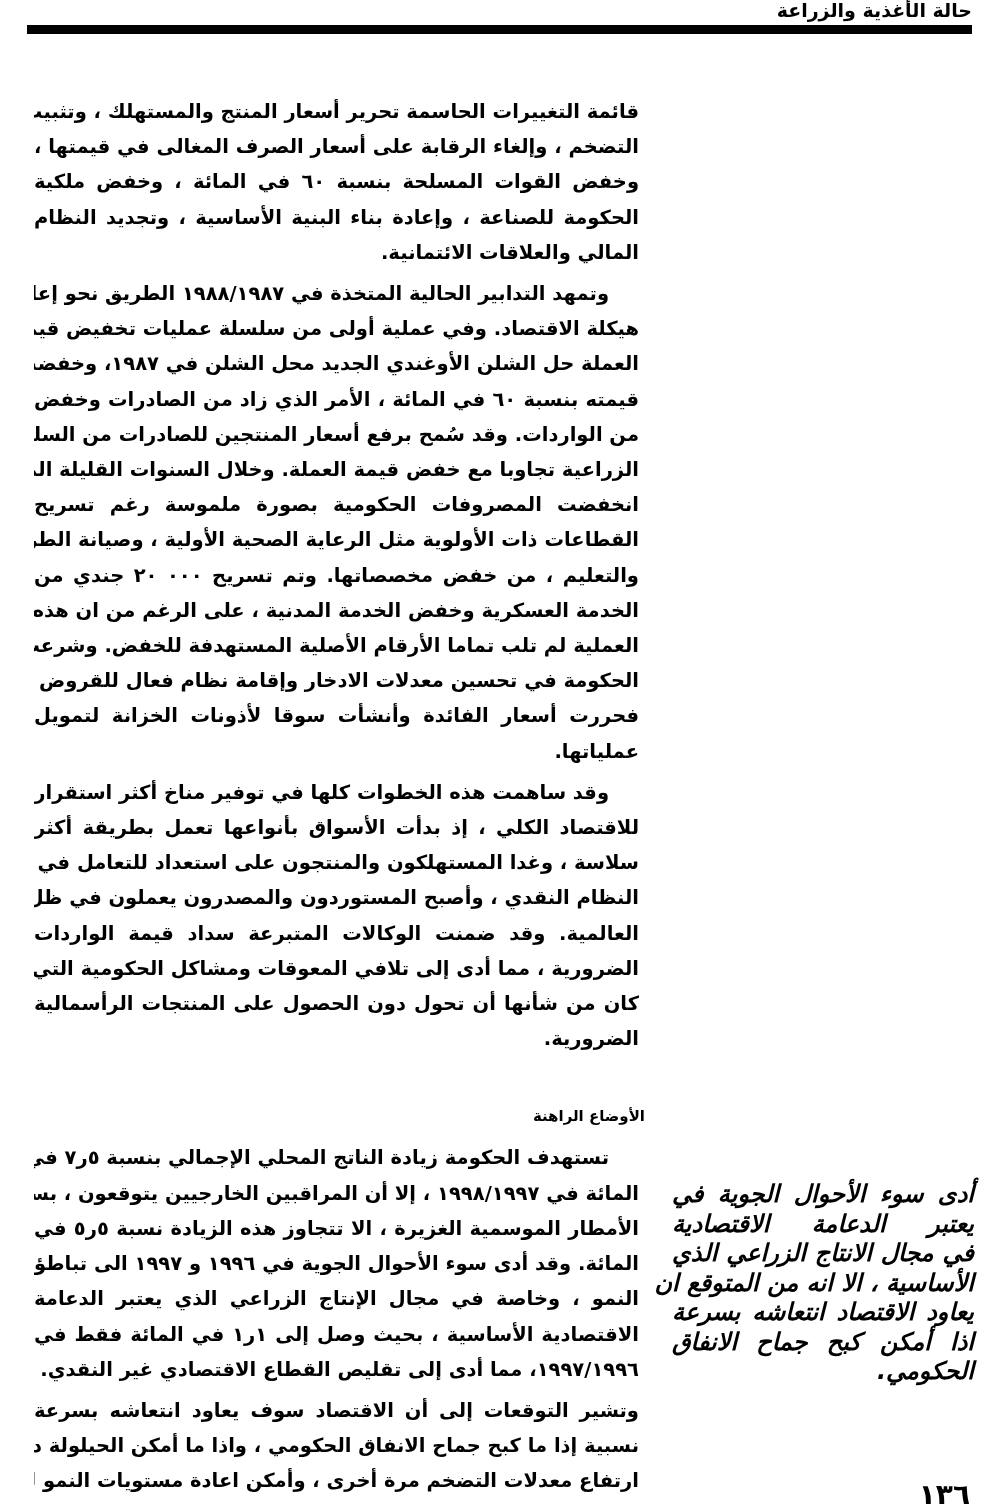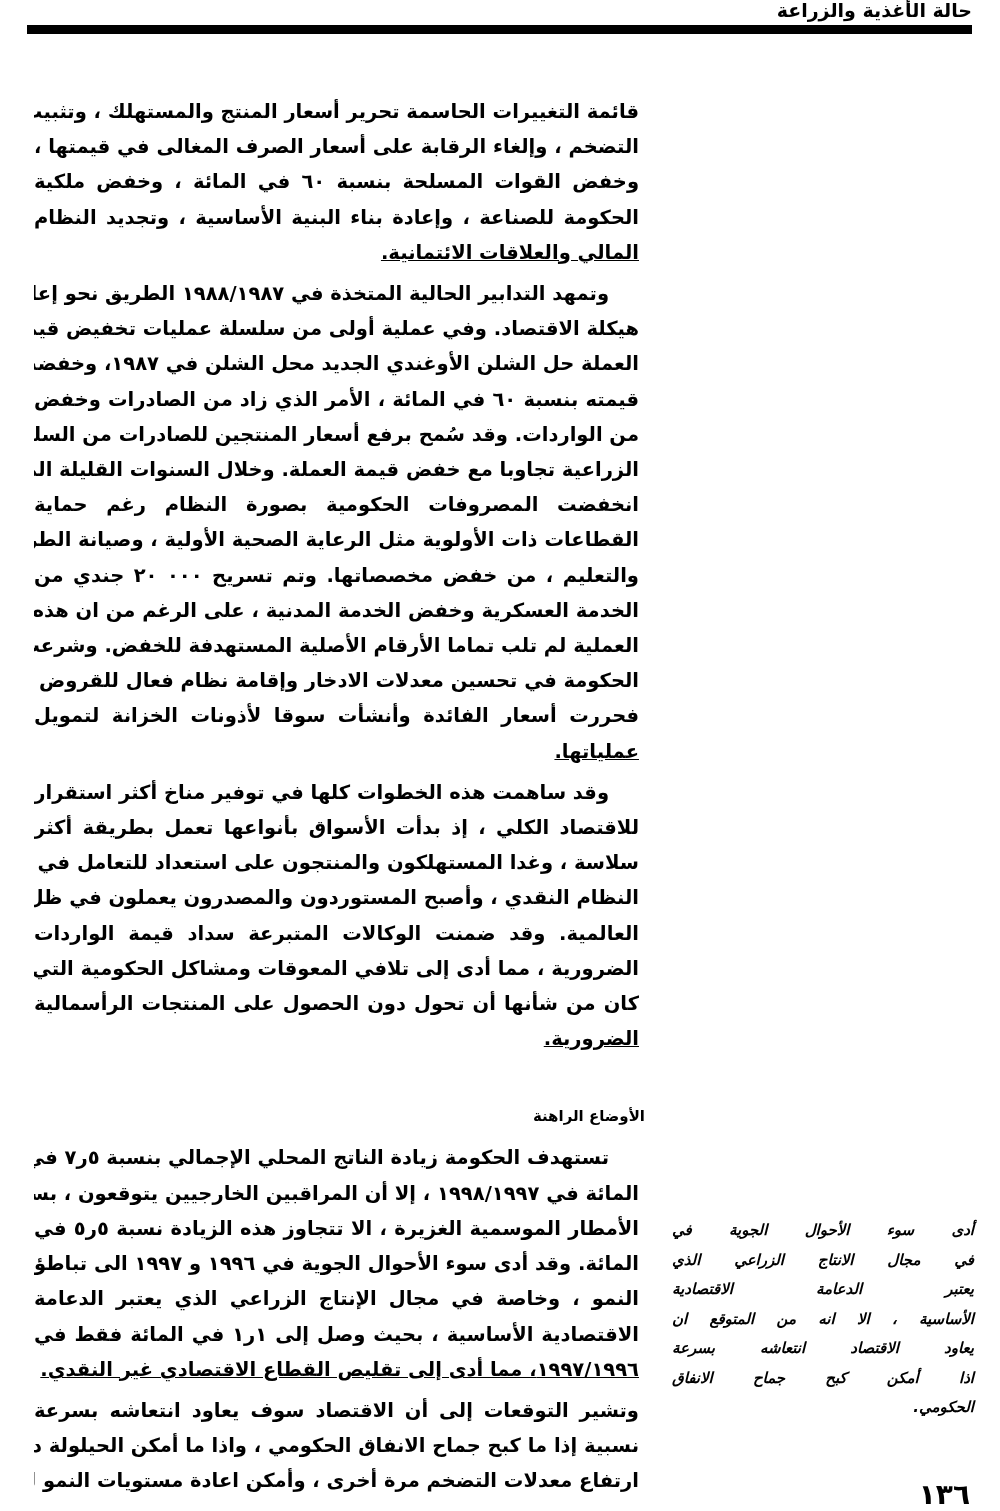--- a/index.html
+++ b/index.html
@@ -2,24 +2,24 @@
 <html><head>
 <meta charset="utf-8">
 <style>
   html, body { margin: 0; padding: 0; background: #ffffff; }
   body { width: 1000px; height: 1511px; position: relative; overflow: hidden; font-family: "DejaVu Sans", sans-serif; color: #000; }
   .running-head { position: absolute; top: -2px; right: 28px; font-size: 19px; font-weight: bold; direction: rtl; line-height: 24px; letter-spacing: 0.5px; }
   .rule { position: absolute; left: 27px; width: 945px; top: 25px; height: 9px; background: #000; }
   .main { position: absolute; left: 28px; width: 617px; top: 88px; direction: rtl; text-align: justify; font-size: 19.5px; line-height: 35.2px; font-weight: bold; }
   .main p { margin: 6px; text-align-last: right; }
   .main .line { display: block; text-align: justify; text-align-last: justify; white-space: nowrap; overflow: hidden; }
-  .main .line.last { text-align-last: right; text-decoration: underline; }
+  .main .line.last { text-align-last: right; }
   .section-heading { font-size: 15px; font-weight: bold; margin: 0; line-height: 36px; }
   .gap { height: 36px; }
-  .pull-quote { position: absolute; left: 672px; width: 302px; top: 1180px; direction: rtl; font-size: 15px; line-height: 29.5px; font-weight: bold; font-style: italic; margin-top: 36px; }
+  .pull-quote { position: absolute; left: 672px; width: 302px; top: 1180px; direction: rtl; font-size: 24px; line-height: 29.5px; font-weight: bold; font-style: italic; }
   .pull-quote .line { display: block; text-align: justify; text-align-last: justify; white-space: nowrap; }
   .pull-quote .line.last { text-align-last: right; }
   .folio { position: absolute; right: 30px; top: 1478px; font-size: 28px; font-weight: bold; direction: rtl; }
 </style>
 </head>
 <body>
 
 <div class="running-head">حالة الأغذية والزراعة</div>
 <div class="rule"></div>
 
@@ -31,21 +31,21 @@
     <span class="line">الحكومة للصناعة ، وإعادة بناء البنية الأساسية ، وتجديد النظام</span>
     <span class="line last">المالي والعلاقات الائتمانية.</span>
   </p>
   <p>
     <span class="line" style="padding-right:30px">وتمهد التدابير الحالية المتخذة في ١٩٨٨/١٩٨٧ الطريق نحو إعادة</span>
     <span class="line">هيكلة الاقتصاد. وفي عملية أولى من سلسلة عمليات تخفيض قيمة</span>
     <span class="line">العملة حل الشلن الأوغندي الجديد محل الشلن في ١٩٨٧، وخفضت</span>
     <span class="line">قيمته بنسبة ٦٠ في المائة ، الأمر الذي زاد من الصادرات وخفض</span>
     <span class="line">من الواردات. وقد سُمح برفع أسعار المنتجين للصادرات من السلع</span>
     <span class="line">الزراعية تجاوبا مع خفض قيمة العملة. وخلال السنوات القليلة الماضية</span>
-    <span class="line">انخفضت المصروفات الحكومية بصورة النظام رغم حماية</span>
+    <span class="line">انخفضت المصروفات الحكومية بصورة ملموسة رغم تسريح</span>
     <span class="line">القطاعات ذات الأولوية مثل الرعاية الصحية الأولية ، وصيانة الطرق ،</span>
     <span class="line">والتعليم ، من خفض مخصصاتها. وتم تسريح ٠٠٠ ٢٠ جندي من</span>
     <span class="line">الخدمة العسكرية وخفض الخدمة المدنية ، على الرغم من ان هذه</span>
     <span class="line">العملية لم تلب تماما الأرقام الأصلية المستهدفة للخفض. وشرعت</span>
     <span class="line">الحكومة في تحسين معدلات الادخار وإقامة نظام فعال للقروض ،</span>
     <span class="line">فحررت أسعار الفائدة وأنشأت سوقا لأذونات الخزانة لتمويل</span>
     <span class="line last">عملياتها.</span>
   </p>
   <p>
     <span class="line" style="padding-right:30px">وقد ساهمت هذه الخطوات كلها في توفير مناخ أكثر استقرارا</span>
@@ -72,21 +72,21 @@
   </p>
   <p>
     <span class="line">وتشير التوقعات إلى أن الاقتصاد سوف يعاود انتعاشه بسرعة</span>
     <span class="line">نسبية إذا ما كبح جماح الانفاق الحكومي ، واذا ما أمكن الحيلولة دون</span>
     <span class="line">ارتفاع معدلات التضخم مرة أخرى ، وأمكن اعادة مستويات النمو للناتج</span>
   </p>
 </div>
 
 <div class="pull-quote">
   <span class="line">أدى سوء الأحوال الجوية في</span>
+  <span class="line">يعتبر الدعامة الاقتصادية</span>
   <span class="line">في مجال الانتاج الزراعي الذي</span>
-  <span class="line">يعتبر الدعامة الاقتصادية</span>
   <span class="line">الأساسية ، الا انه من المتوقع ان</span>
   <span class="line">يعاود الاقتصاد انتعاشه بسرعة</span>
   <span class="line">اذا أمكن كبح جماح الانفاق</span>
   <span class="line last">الحكومي.</span>
 </div>
 
 <div class="folio">١٣٦</div>
 
 </body></html>

